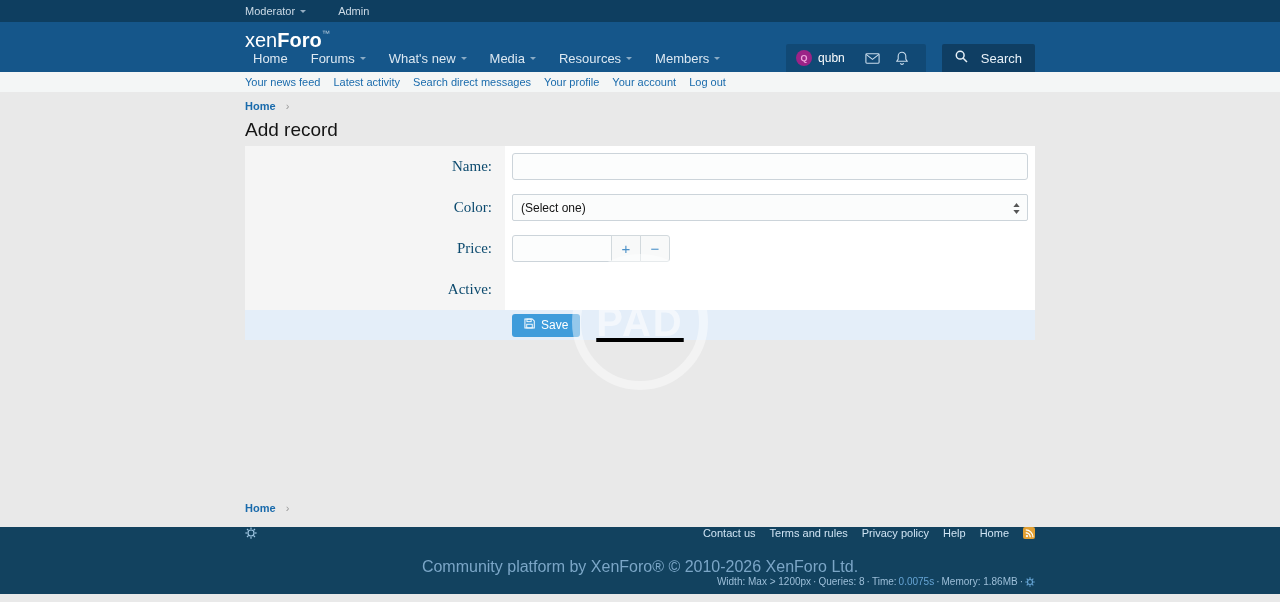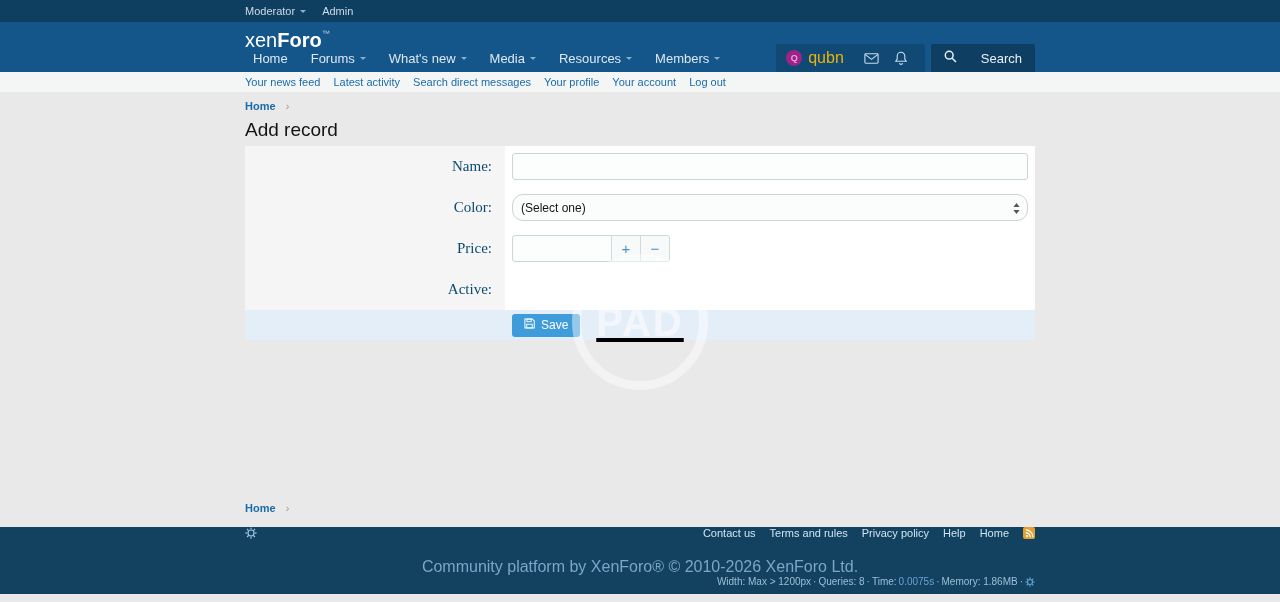--- a/index.html
+++ b/index.html
@@ -2,21 +2,21 @@
 <html><head>
 <meta charset="utf-8">
 <style>
   * { margin:0; padding:0; box-sizing:border-box; }
   html,body { width:1280px; height:602px; overflow:hidden; background:#e9e9e9;
               font-family:"Liberation Sans", sans-serif; }
   .container { width:790px; margin:0 auto; position:relative; height:100%; }
 
   
   .modbar { height:22px; background:#0e3e60; }
-  .modbar .container { display:flex; align-items:center; }
+  .modbar .container { display:flex; align-items:center;gap:16px; }
   .modbar-item { color:#ccdae6; font-size:11px; margin-right:16px; display:inline-flex;
                  align-items:center; cursor:pointer; }
   .caret { width:0; height:0; border:3.5px solid transparent; border-top-color:#94adc2;
            margin-left:5px; position:relative; top:2px; }
 
   
   .header { height:50px; background:#15568a; }
   .logo { position:absolute; top:7px; left:0; color:#fff; font-size:20px; cursor:pointer; }
   .logo .xen { font-weight:400; }
   .logo .foro { font-weight:700; }
@@ -26,24 +26,24 @@
   .nav-links { display:flex; }
   .nav-item { display:flex; align-items:center; padding:0 8px; margin-right:7px;
               color:#dce8f2; font-size:13px; cursor:pointer; }
   .nav-item .caret { border-top-color:rgba(255,255,255,.5); }
   .nav-right { position:absolute; right:0; bottom:0; height:28px; display:flex; }
   .user-block { display:flex; align-items:center; background:rgba(0,0,0,.15);
                 border-radius:2px 2px 0 0; padding:0 10px; }
   .avatar { width:16px; height:16px; border-radius:50%; background:#9c2387; color:#f0a4dd;
             font-size:9px; font-weight:bold; display:flex; align-items:center;
             justify-content:center; }
-  .username { color:#eab308; font-size:16px; margin-left:6px; margin-right:12px; }
+  .username { color:#ffffff; font-size:12px; margin-left:6px; margin-right:12px; }
   .hicon { color:#c9dcec; display:flex; align-items:center; padding:0 8px; cursor:pointer; }
-  .search-btn { margin-left:6px; background:rgba(0,0,0,.28); border-radius:2px 2px 0 0;
-                display:flex; align-items:center; gap:24px; padding:0 13px; color:#e8f1f8;
+  .search-btn { margin-left:16px; background:rgba(0,0,0,.28); border-radius:2px 2px 0 0;
+                display:flex; align-items:center; gap:13px; padding:0 13px; color:#e8f1f8;
                 font-size:13px; cursor:pointer; }
 
   
   .subnav { height:20px; background:#f4f6f6; }
   .subnav .container { display:flex; align-items:center; }
   .subnav a { font-size:11px; color:#1a6bac; text-decoration:none; margin-right:13px;
               cursor:pointer; }
 
   
   .content { height:435px; background:#e9e9e9; position:relative; }
@@ -53,21 +53,21 @@
   h1.page-title { font-size:19px; font-weight:400; color:#141414; margin-top:5px;
                   height:27px; }
   .panel { margin-top:0; background:#fff; }
   .form-row { display:flex; height:41px; }
   .row-label { width:260px; background:#f5f5f5; display:flex; align-items:center;
                justify-content:flex-end; padding-right:13px; font-size:15px; color:#0c4a6e;font-family:Liberation Serif, serif; }
   .row-control { flex:1; display:flex; align-items:center; padding:0 7px; }
   .text-input { flex:1; height:27px; border:1px solid #ccd4da; border-radius:3px;
                 background:#fcfdfd; font-size:12px; padding:0 8px;
                 font-family:"Liberation Sans", sans-serif; }
-  .select { flex:1; height:27px; border:1px solid #ccd4da; border-radius:11px;
+  .select { flex:1; height:27px; border:1px solid #ccd4da; border-radius:2px;
             background:#fbfcfc; display:flex; align-items:center; padding:0 8px;
             font-size:12px; color:#141414; position:relative; cursor:pointer; }
   .select-arrows { position:absolute; right:7px; top:8px; }
   .price-input { width:100px; height:27px; border:1px solid #ccd4da;
                  border-radius:3px 0 0 3px; background:#fcfdfd; font-size:12px;
                  padding:0 8px; font-family:"Liberation Sans", sans-serif; }
   .spin-btn { width:30px; height:27px; border:1px solid #d2d9dd; margin-left:-1px;
               background:#f8f9f9; color:#4a90c8; font-size:15px; line-height:25px;
               text-align:center; cursor:pointer; }
   .spin-btn.minus { border-radius:0 3px 3px 0; }

